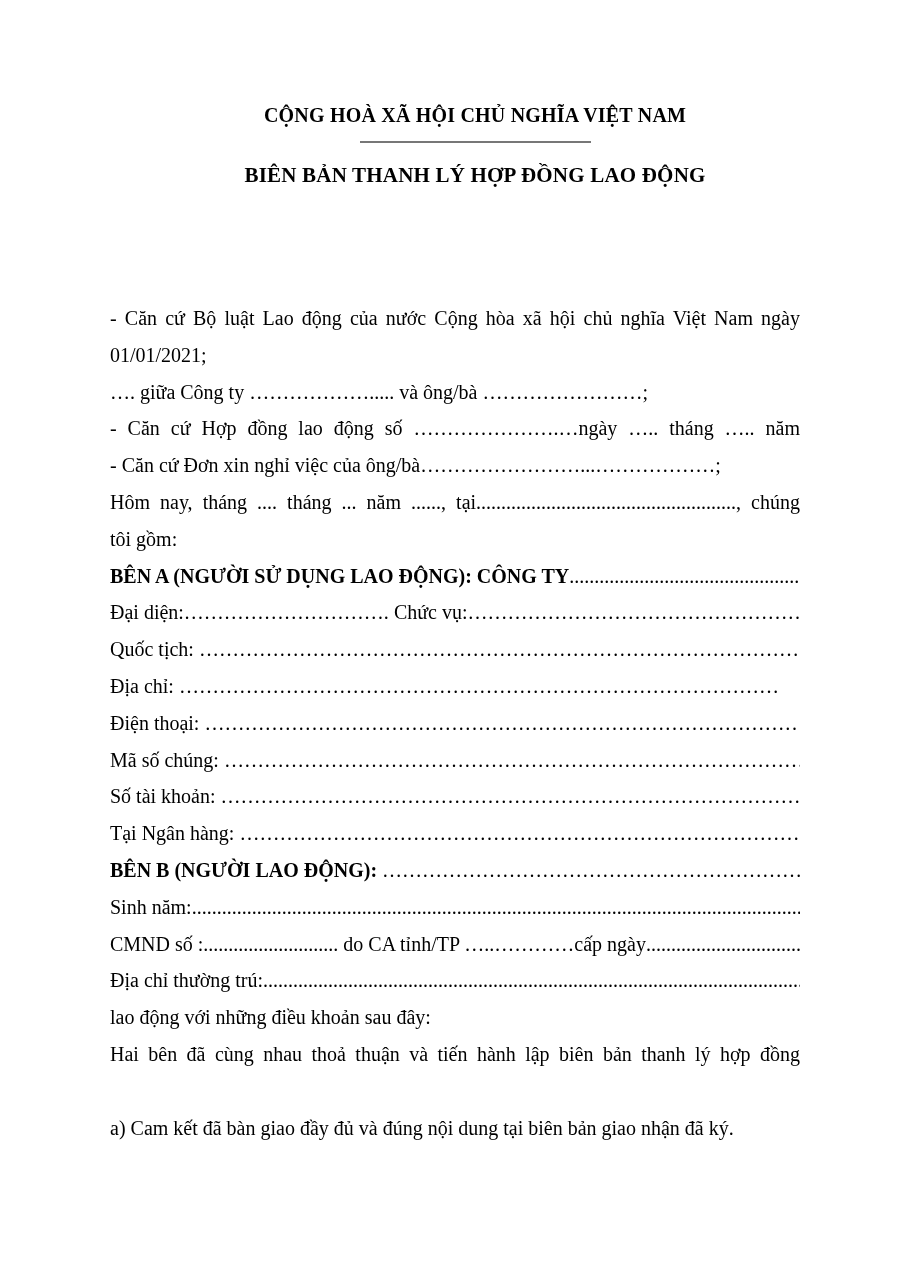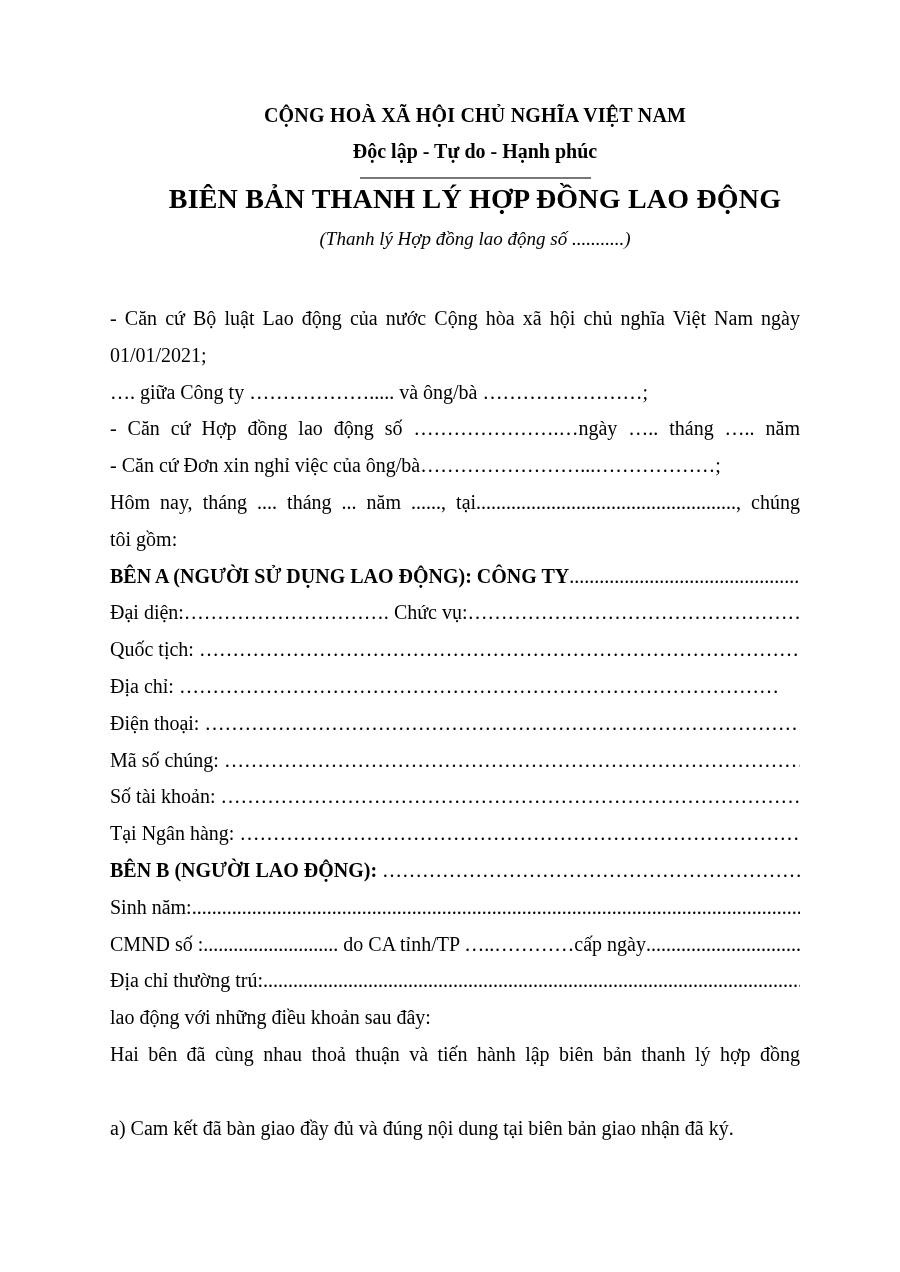--- a/index.html
+++ b/index.html
@@ -17,21 +17,21 @@
   .head {
     position: absolute;
     left: 110px;
     top: 104px;
     width: 730px;
     text-align: center;
   }
   .nat   { font-size: 20px; font-weight: bold; letter-spacing: 0.2px; }
   .motto { font-size: 20px; font-weight: bold; margin-top: 13px; }
   .rule  { width: 231px; border-top: 2px solid #777; margin: 14px auto 0 auto; }
-  .title { font-size: 28px; font-weight: bold; margin-top: 4px; letter-spacing: 0.2px; }
+  .title { font-size: 21px; font-weight: bold; margin-top: 20px; letter-spacing: 0.2px; }
   .subtitle { font-size: 19px; font-style: italic; margin-top: 13px; }
   .docbody {
     position: absolute;
     left: 110px;
     top: 300px;
     width: 690px;
     font-size: 20px;
   }
   .ln {
     height: 36.8px;
@@ -54,24 +54,22 @@
   }
   b { font-weight: bold; }
 </style>
 </head>
 <body>
 
 <div class="page">
 
   <div class="head">
     <div class="nat">CỘNG HOÀ XÃ HỘI CHỦ NGHĨA VIỆT NAM</div>
-    <div class="motto">Độc lập - Tự do - Hạnh phúc</div>
     <div class="rule"></div>
     <div class="title">BIÊN BẢN THANH LÝ HỢP ĐỒNG LAO ĐỘNG</div>
-    <div class="subtitle">(Thanh lý Hợp đồng lao động số ...........)</div>
   </div>
 
   <div class="docbody">
 
     <div class="ln jl">- Căn cứ Bộ luật Lao động của nước Cộng hòa xã hội chủ nghĩa Việt Nam ngày</div>
     <div class="ln">01/01/2021;</div>
 
     <div class="ln">…. giữa Công ty ………………..... và ông/bà ……………………;</div>
     <div class="ln jl">- Căn cứ Hợp đồng lao động số ………………….…ngày ….. tháng ….. năm</div>
 

